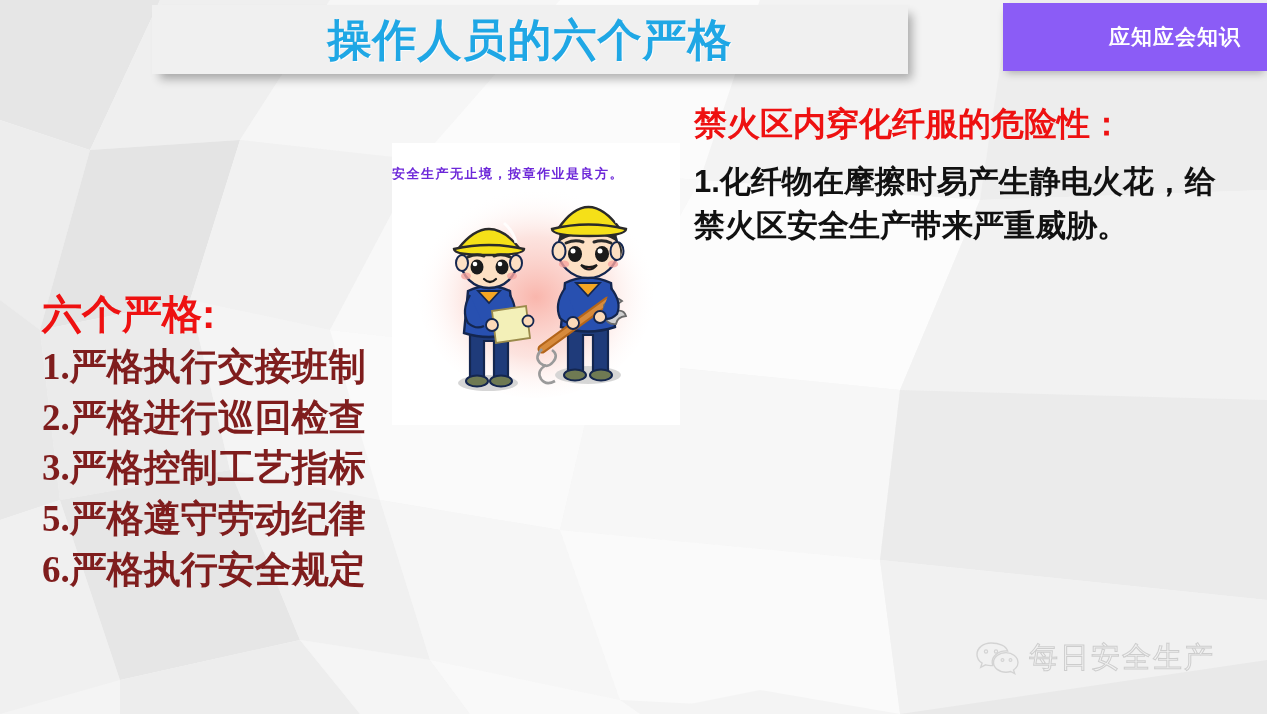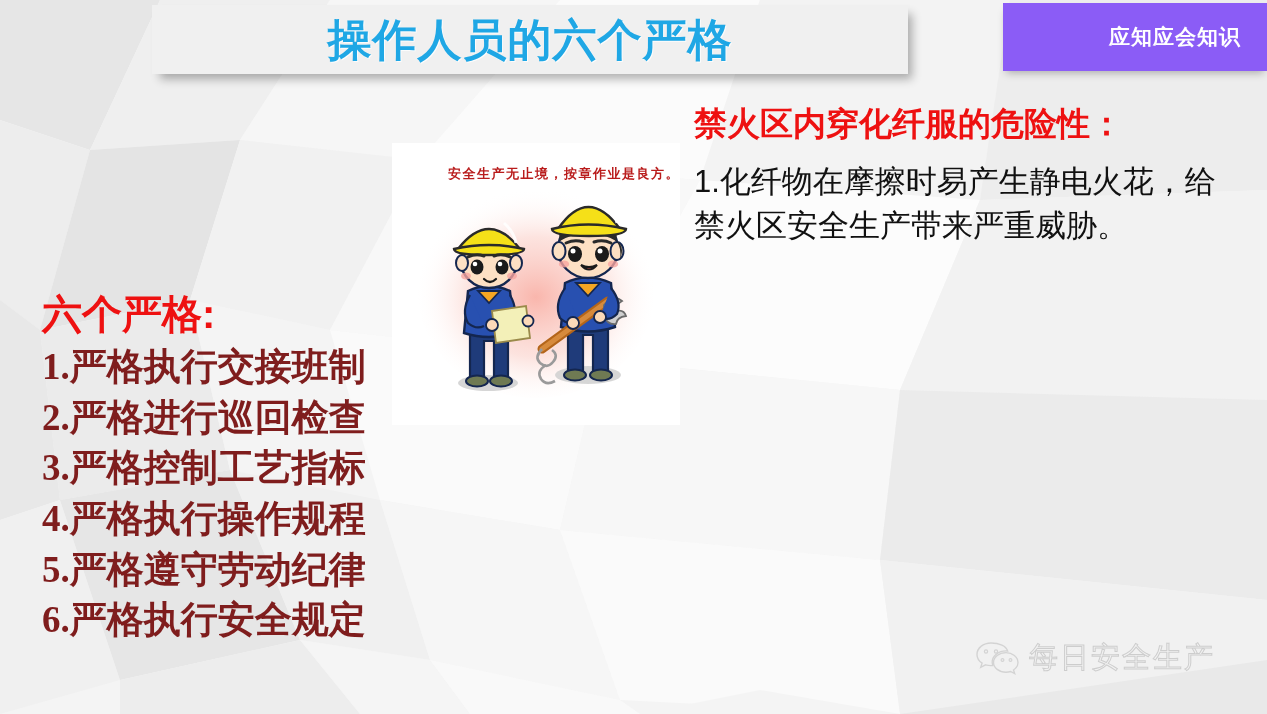--- a/index.html
+++ b/index.html
@@ -115,24 +115,24 @@
     height: 282px;
     background: #ffffff;
     z-index: 2;
     overflow: hidden;
   }
   #picture-caption {
     position: absolute;
     top: 22px;
     left: 0;
     width: 100%;
-    text-align: right;
+    text-align: left;
     font-size: 13px;
     font-weight: bold;
-    color: #b91c1c;
+    color: #6d28d9;
     letter-spacing: 1.5px;
     white-space: nowrap;
     z-index: 4;
   }
   #picture-art {
     position: absolute;
     left: 0; top: 0;
     width: 288px;
     height: 282px;
   }
@@ -148,21 +148,21 @@
   #right-heading {
     font-size: 33px;
     font-weight: bold;
     color: #EE1111;
     line-height: 1.2;
     white-space: nowrap;
     margin-bottom: 16px;
   }
   .right-para {
     font-size: 31px;
-    font-weight: normal;
+    font-weight: bold;
     color: #111111;
     line-height: 1.42;
     letter-spacing: 0px;
   }
 
   
   #watermark {
     position: absolute;
     left: 975px;
     top: 638px;
@@ -233,23 +233,20 @@
     <div class="left-item">
       <span class="num">1.</span><span>严格执行交接班制</span>
     </div>
     <div class="left-item">
       <span class="num">2.</span><span>严格进行巡回检查</span>
     </div>
     <div class="left-item">
       <span class="num">3.</span><span>严格控制工艺指标</span>
     </div>
     <div class="left-item">
-      <span class="num">4.</span><span>严格执行操作规程</span>
-    </div>
-    <div class="left-item">
       <span class="num">5.</span><span>严格遵守劳动纪律</span>
     </div>
     <div class="left-item">
       <span class="num">6.</span><span>严格执行安全规定</span>
     </div>
   </div>
 
   <div id="picture-frame">
     <svg id="picture-art" viewBox="0 0 288 282" preserveAspectRatio="none">
       <defs>

